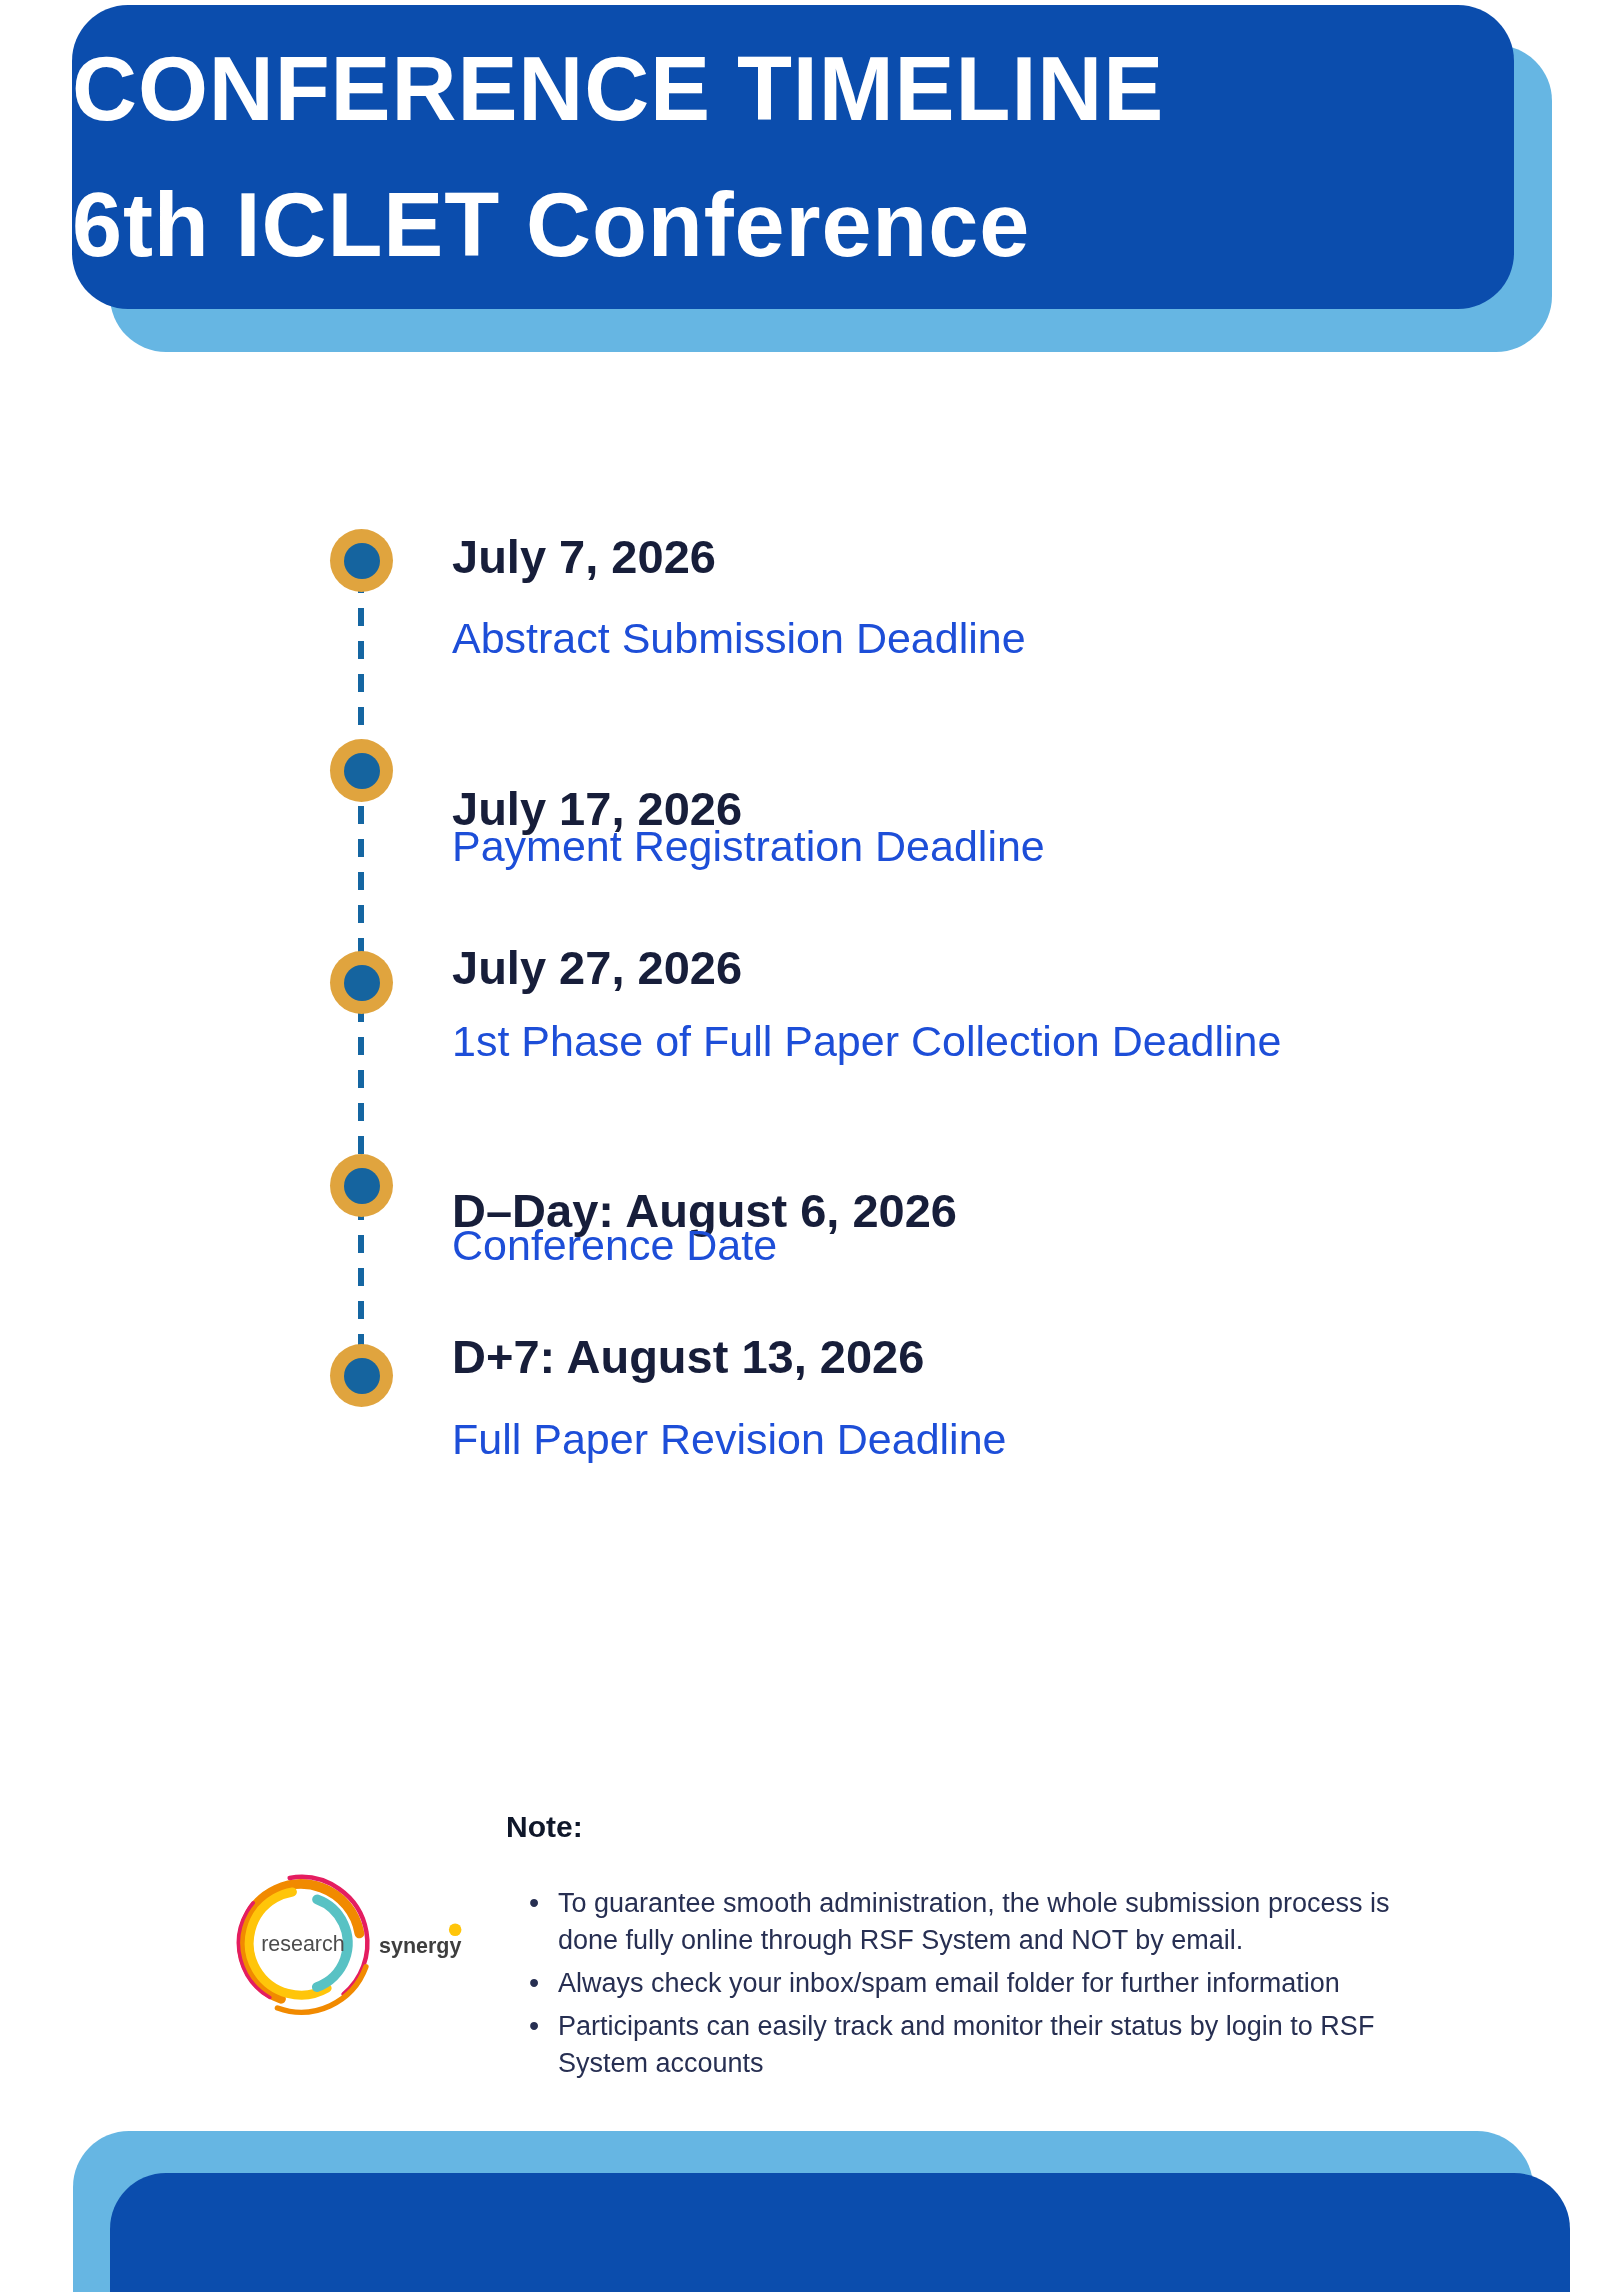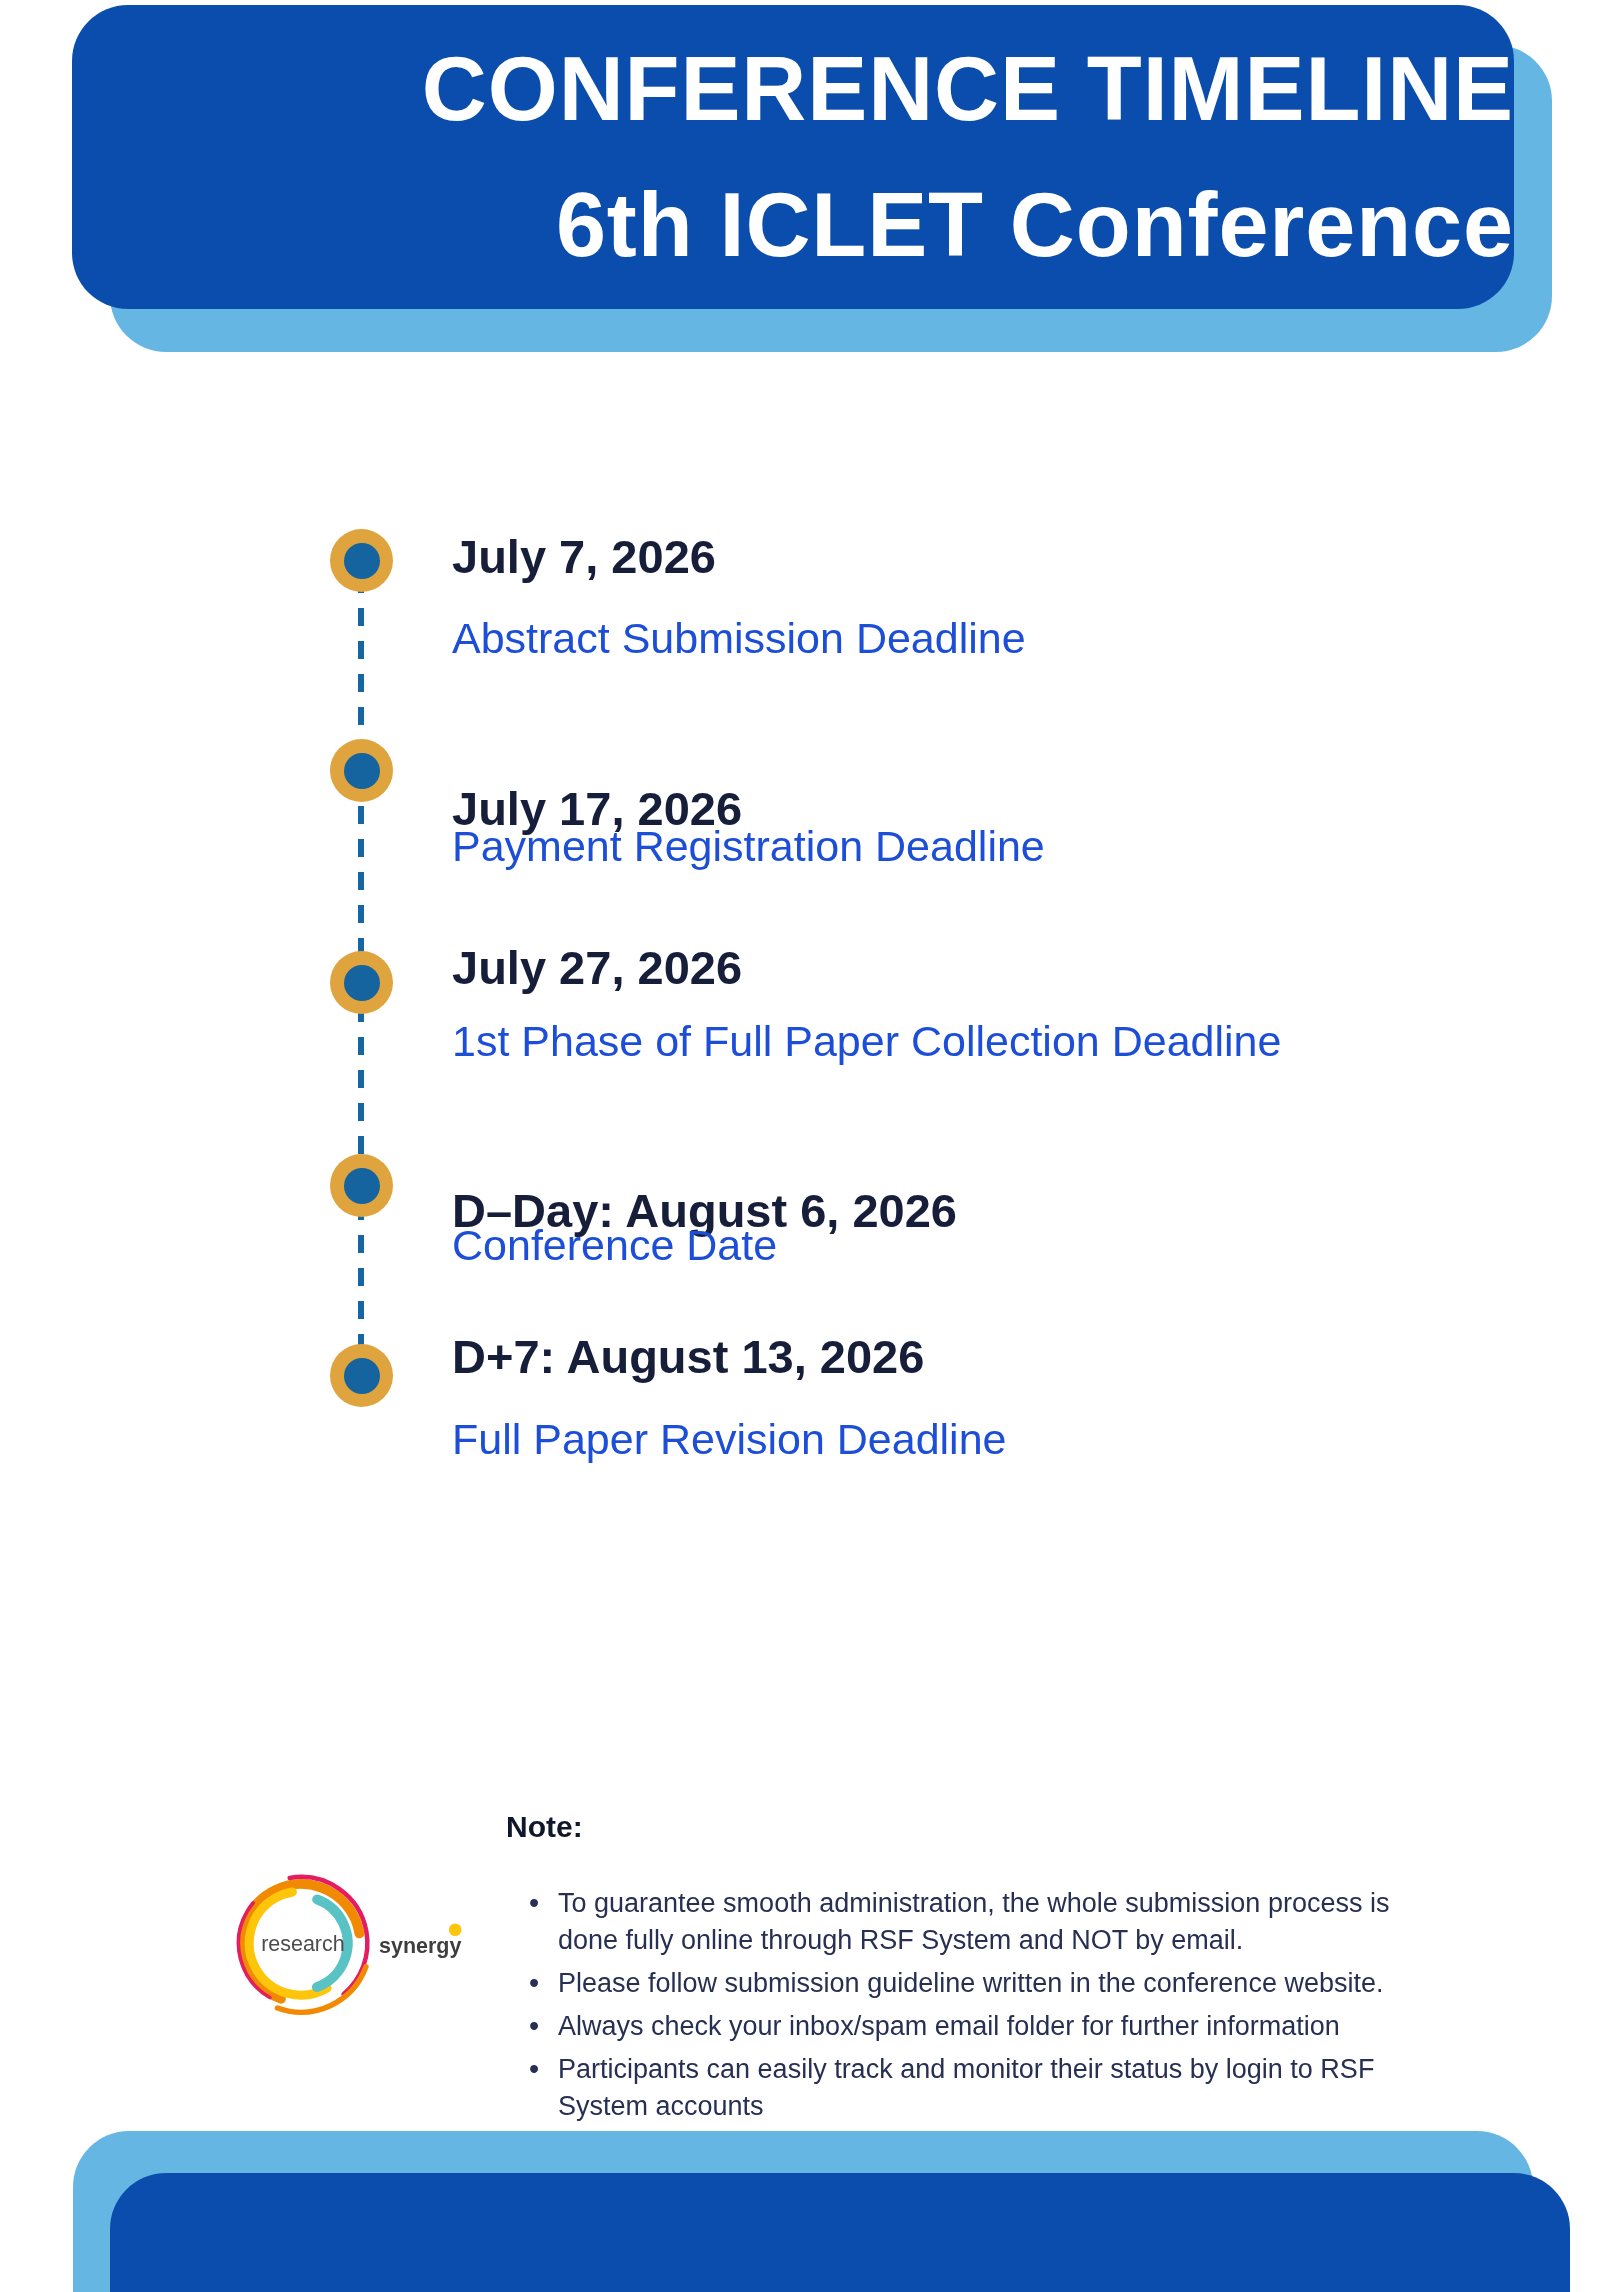--- a/index.html
+++ b/index.html
@@ -9,21 +9,21 @@
   }
 
   
   .hdr-shadow {
     position:absolute; left:110px; top:45px; width:1442px; height:307px;
     border-radius:56px; background:#66b6e3;
   }
   .hdr {
     position:absolute; left:72px; top:4.5px; width:1442px; height:304px;
     border-radius:56px; background:#0b4dad;
-    display:flex; flex-direction:column; justify-content:center; align-items:flex-end;
+    display:flex; flex-direction:column; justify-content:center; align-items:flex-start;
   }
   .hdr-line {
     color:#ffffff; font-weight:700; font-size:90px; line-height:136px;
     letter-spacing:0.9px; text-align:center; white-space:nowrap;
   }
 
   
   .connector {
     position:absolute; left:358px; top:575px; width:6.3px; height:786px;
     background:repeating-linear-gradient(180deg,
@@ -137,21 +137,20 @@
     </g>
     <text x="88" y="93" text-anchor="middle" font-size="24" fill="#4c4c4c" font-family="Liberation Sans, sans-serif">research</text>
     <text x="173" y="95" font-size="24" font-weight="700" fill="#3e3e3e" font-family="Liberation Sans, sans-serif">synergy</text>
     <circle cx="258" cy="69" r="7" fill="#ffc50a"></circle>
   </svg>
 
   <div class="note-h">Note:</div>
   <ul class="note-list">
     <li>To guarantee smooth administration, the whole submission process is
 done fully online through RSF System and NOT by email.</li>
-    <li>Please follow submission guideline written in the conference website.</li>
     <li>Always check your inbox/spam email folder for further information</li>
     <li>Participants can easily track and monitor their status by login to RSF
 System accounts</li>
   </ul>
 
   <div class="ftr-light"></div>
   <div class="ftr-dark"></div>
 
 </div>
 

